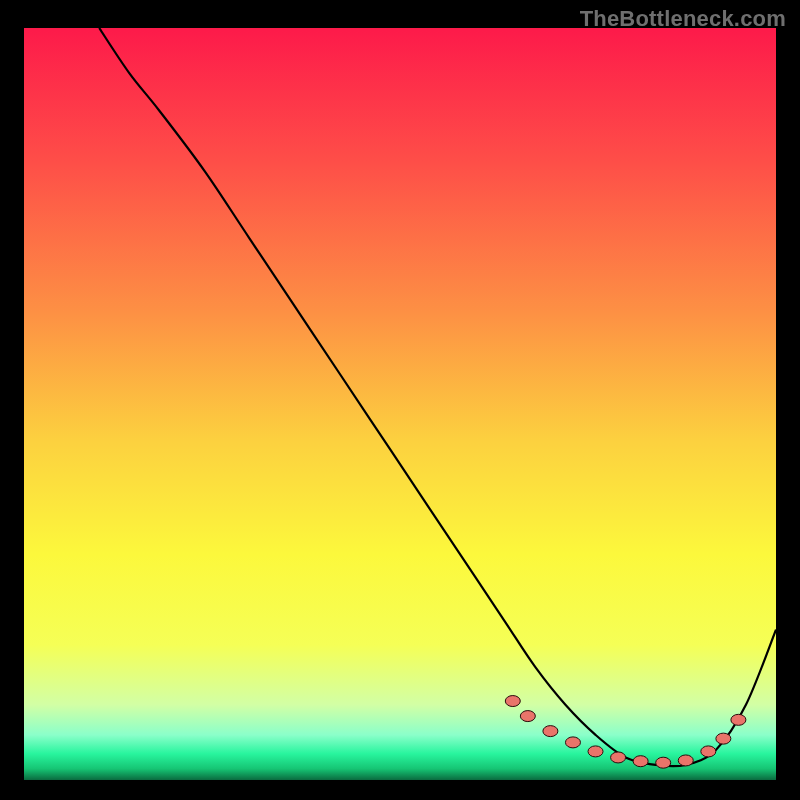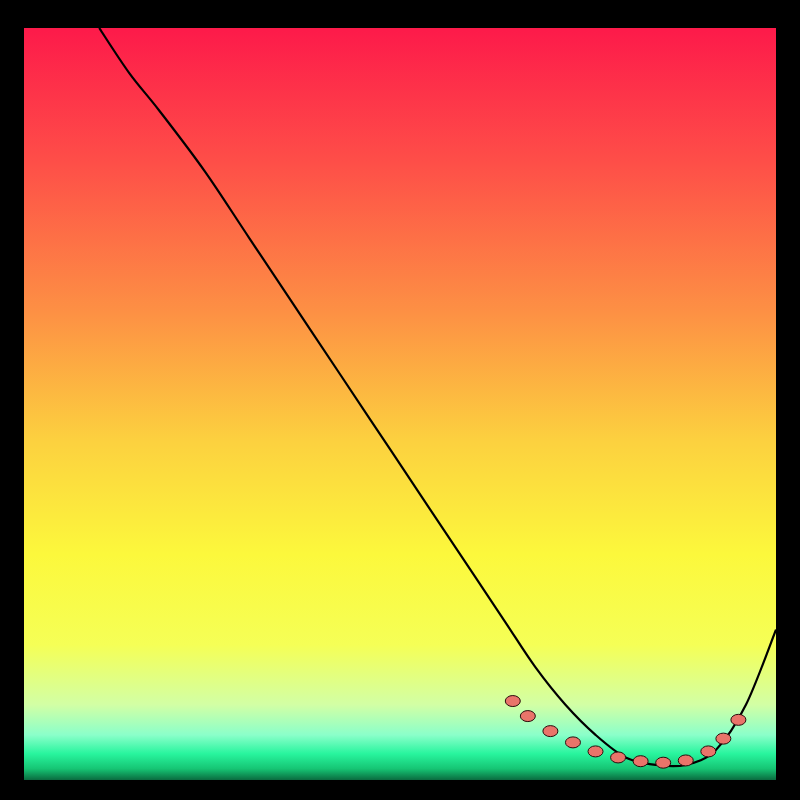--- a/index.html
+++ b/index.html
@@ -38,20 +38,21 @@
   svg.plot {
     display: block;
     width: 100%;
     height: 100%;
   }
 </style>
 </head>
 <body>
 
 <div class="frame">
+  <div class="watermark">TheBottleneck.com</div>
 
   <div class="plot-outer">
     <svg class="plot" viewBox="0 0 752 752" preserveAspectRatio="none">
       <defs>
         <linearGradient id="bg-grad" x1="0" y1="0" x2="0" y2="1">
             <stop offset="0%" stop-color="#fd1a4a"></stop>
             <stop offset="18%" stop-color="#fe4f48"></stop>
             <stop offset="38%" stop-color="#fd9144"></stop>
             <stop offset="55.00000000000001%" stop-color="#fcd13f"></stop>
             <stop offset="70%" stop-color="#fcf83c"></stop>

